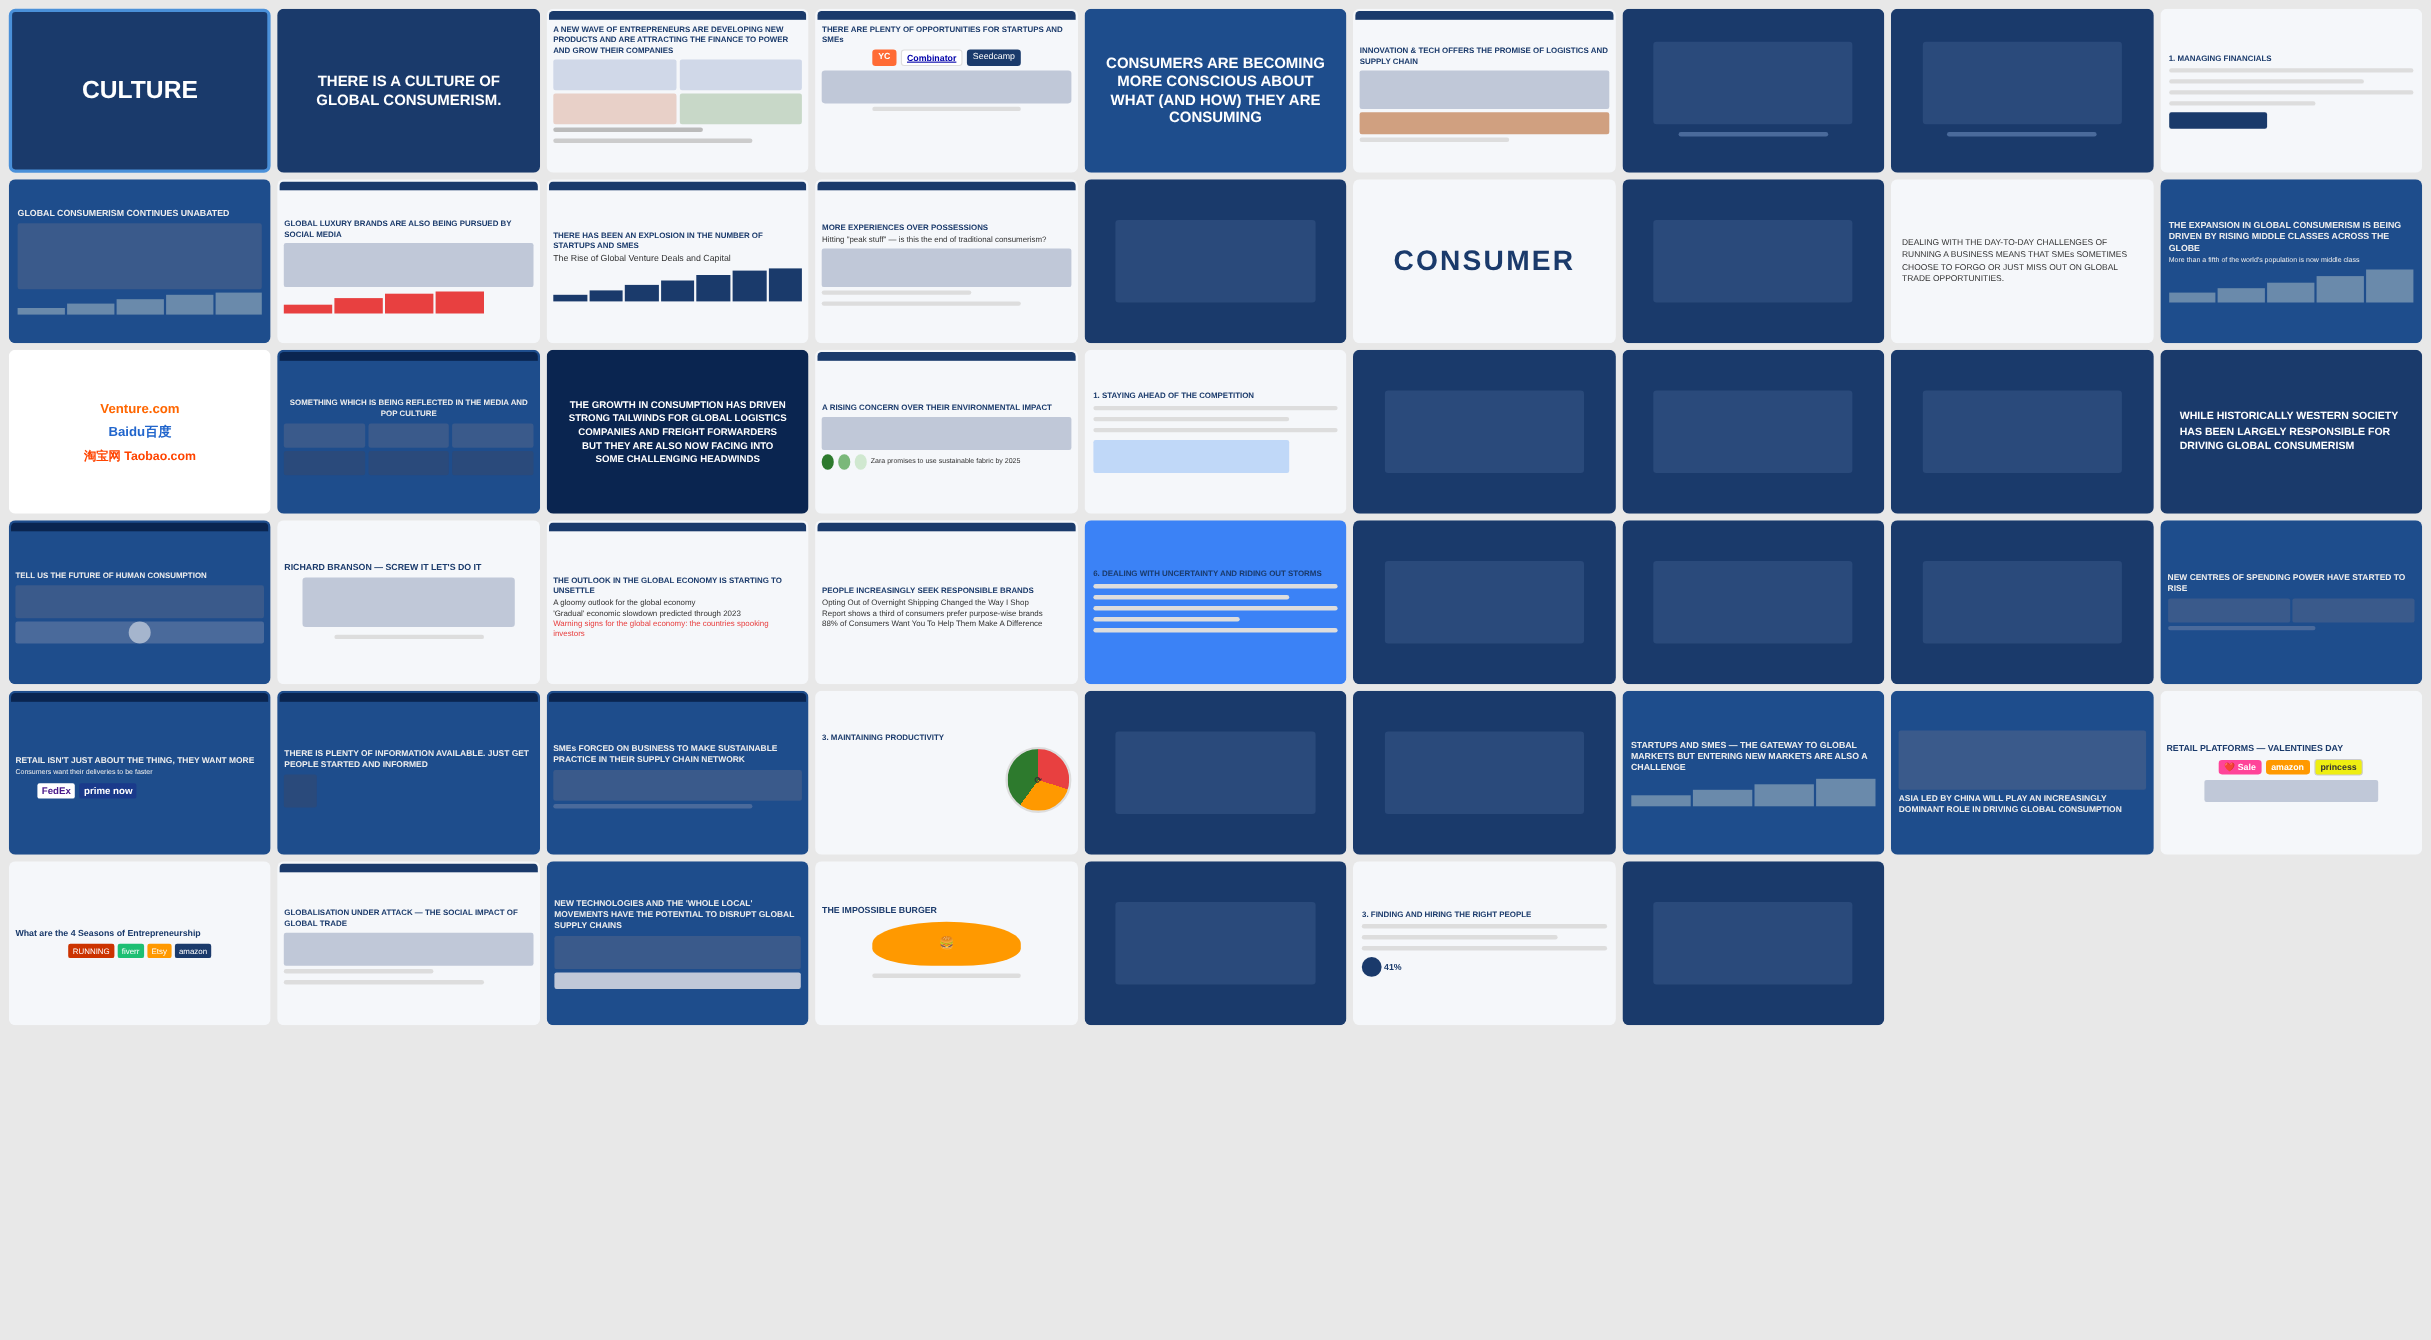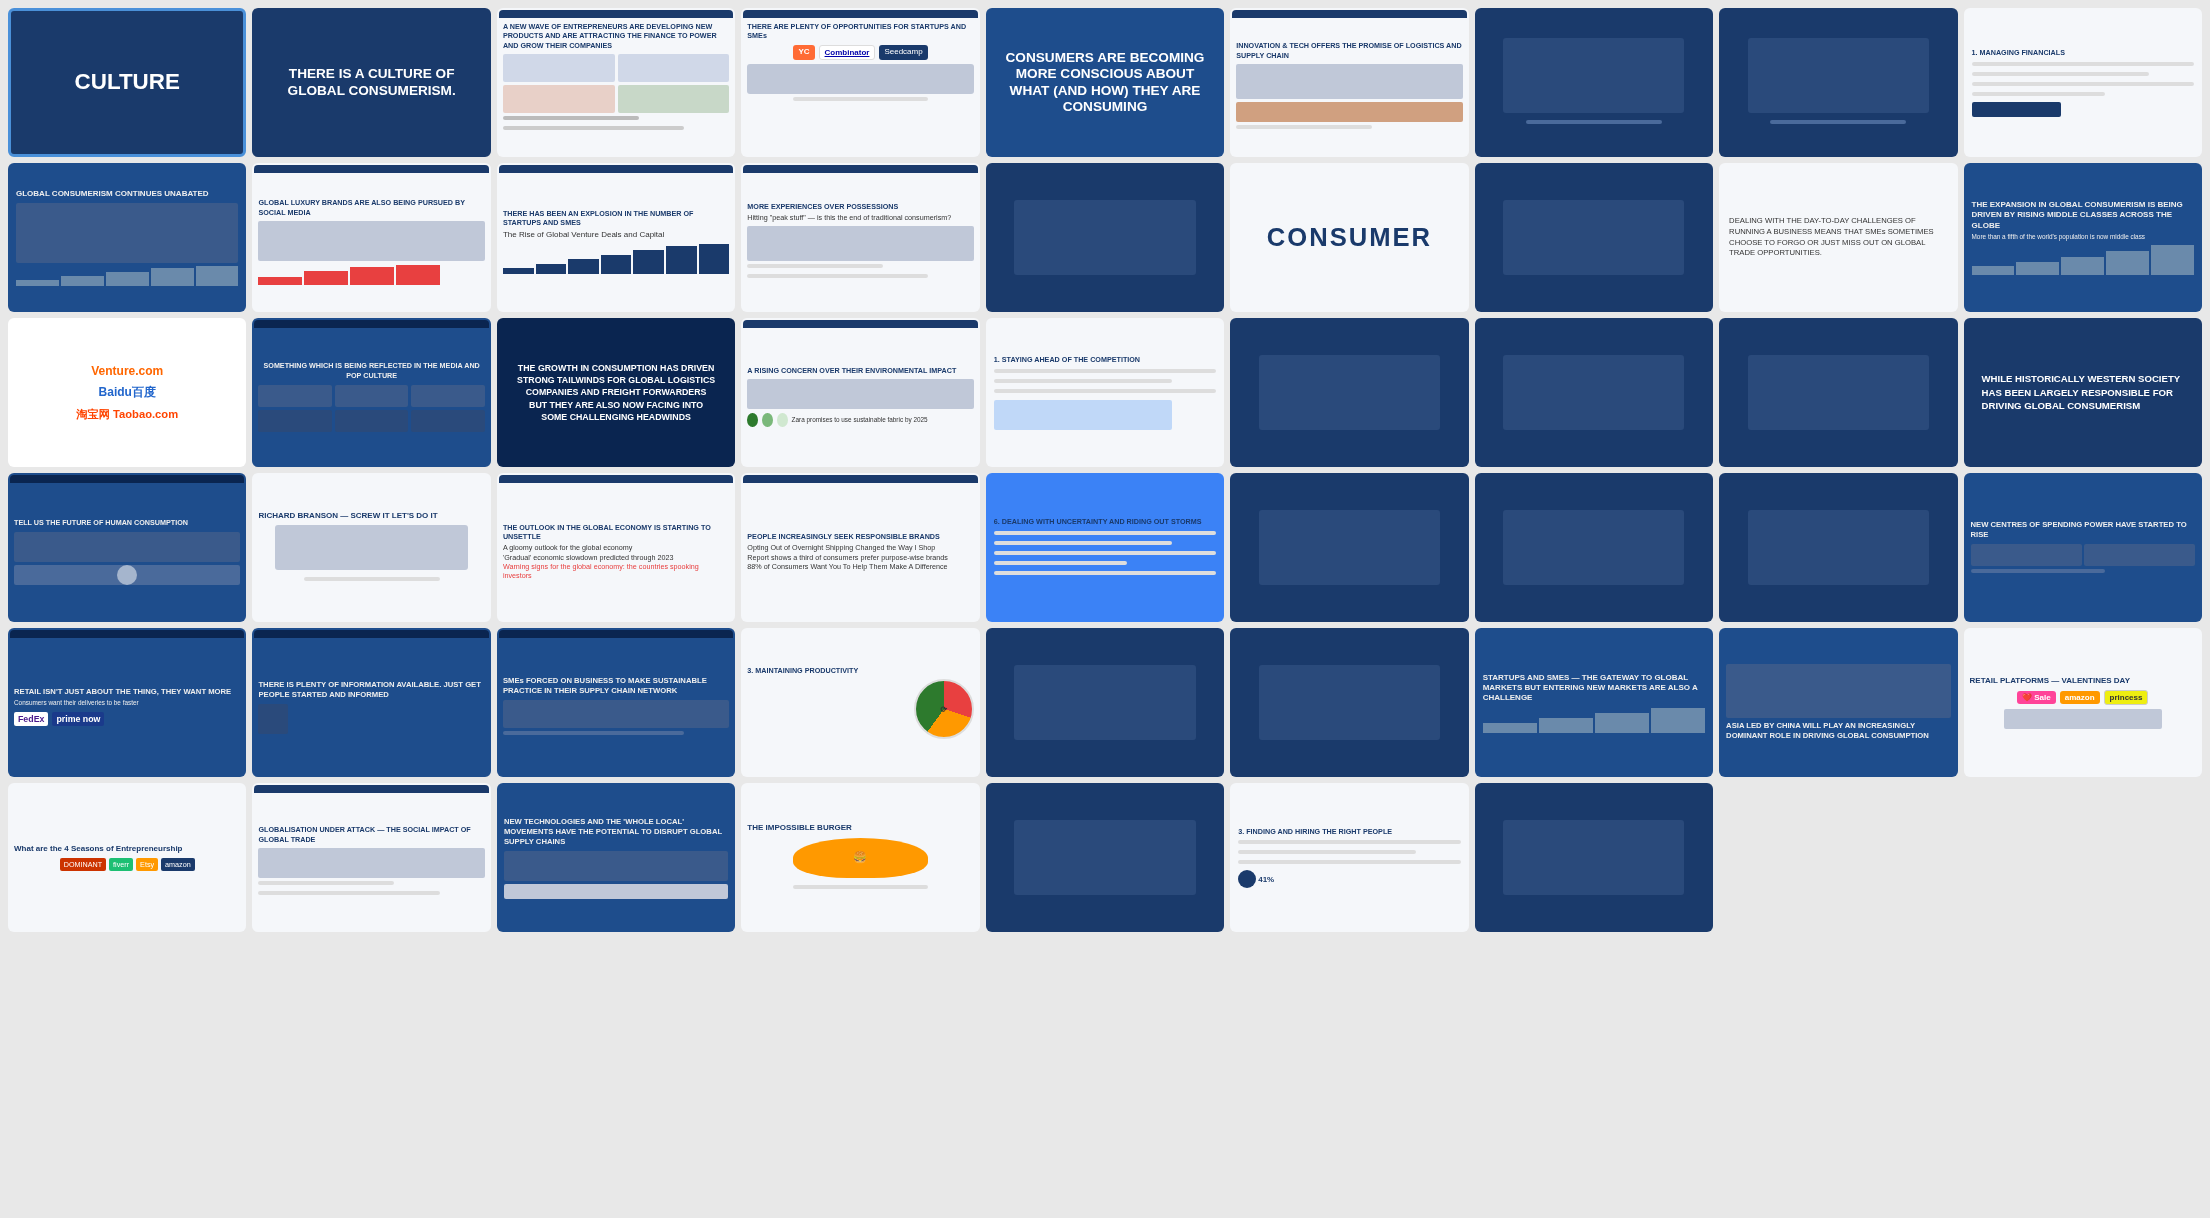--- a/index.html
+++ b/index.html
@@ -408,21 +408,21 @@
       <div class="slide-line short" style="margin-top:3px; background:#4a6a9b;"></div>
     </div>
   </div>
 
   <div class="card mid-blue">
     <div class="header-stripe" style="background:#0a2550;"></div>
     <div class="card-body" style="padding-top:12px; flex-direction:column; align-items:flex-start;">
       <div class="mini-text white" style="font-weight:bold; font-size:0.48em;">RETAIL ISN'T JUST ABOUT THE THING, THEY WANT MORE</div>
       <div class="mini-text white" style="font-size:0.4em; margin-top:2px;">Consumers want their deliveries to be faster</div>
       <div style="display:flex; gap:4px; margin-top:4px; align-items:center; flex-wrap:wrap;">
-        <div style="background:#fff; color:#4a1a8b; font-size:0.55em; padding:2px 4px; border-radius:2px; font-weight:bold;">FedEx</div>
+        <div style="background:#fff; color:#4a1a8b; font-size:0.55em; padding:2px 4px; border-radius:2px; font-weight:bold;margin-left:20px;">FedEx</div>
         <div style="background:#1a3a8b; color:#fff; font-size:0.55em; padding:2px 4px; border-radius:2px; font-weight:bold;">prime now</div>
       </div>
     </div>
   </div>
 
   <div class="card mid-blue">
     <div class="header-stripe" style="background:#0a2550;"></div>
     <div class="card-body" style="padding-top:12px; flex-direction:column; align-items:flex-start;">
       <div class="mini-text white" style="font-weight:bold; font-size:0.48em;">THERE IS PLENTY OF INFORMATION AVAILABLE. JUST GET PEOPLE STARTED AND INFORMED</div>
       <div style="display:flex; gap:3px; margin-top:4px; flex-wrap:wrap; align-items:center;">
@@ -493,21 +493,21 @@
         <div style="background:#ee1; color:#333; font-size:0.5em; padding:2px 5px; border-radius:3px; font-weight:bold; border:1px solid #ccc;">princess</div>
       </div>
       <div style="background:#c0c8d8; width:70%; height:20px; border-radius:2px;"></div>
     </div>
   </div>
 
   <div class="card" style="background:#f5f7fa;">
     <div class="card-body" style="flex-direction:column; align-items:center; justify-content:center; gap:4px;">
       <div class="mini-text" style="font-weight:bold; color:#1a3a6b; font-size:0.5em;">What are the 4 Seasons of Entrepreneurship</div>
       <div style="display:flex; gap:3px; flex-wrap:wrap; justify-content:center; align-items:center;">
-        <div style="background:#cc3300; color:#fff; font-size:0.45em; padding:2px 4px; border-radius:2px;">DOMINANT</div>
+        <div style="background:#cc3300; color:#fff; font-size:0.45em; padding:2px 4px; border-radius:2px;">RUNNING</div>
         <div style="background:#1dbf73; color:#fff; font-size:0.45em; padding:2px 4px; border-radius:2px;">fiverr</div>
         <div style="background:#f90; color:#fff; font-size:0.45em; padding:2px 4px; border-radius:2px;">Etsy</div>
         <div style="background:#1a3a6b; color:#fff; font-size:0.45em; padding:2px 4px; border-radius:2px;">amazon</div>
       </div>
     </div>
   </div>
 
   <div class="card" style="background:#f5f7fa;">
     <div class="header-stripe"></div>
     <div class="card-body" style="padding-top:12px; flex-direction:column; align-items:flex-start;">

